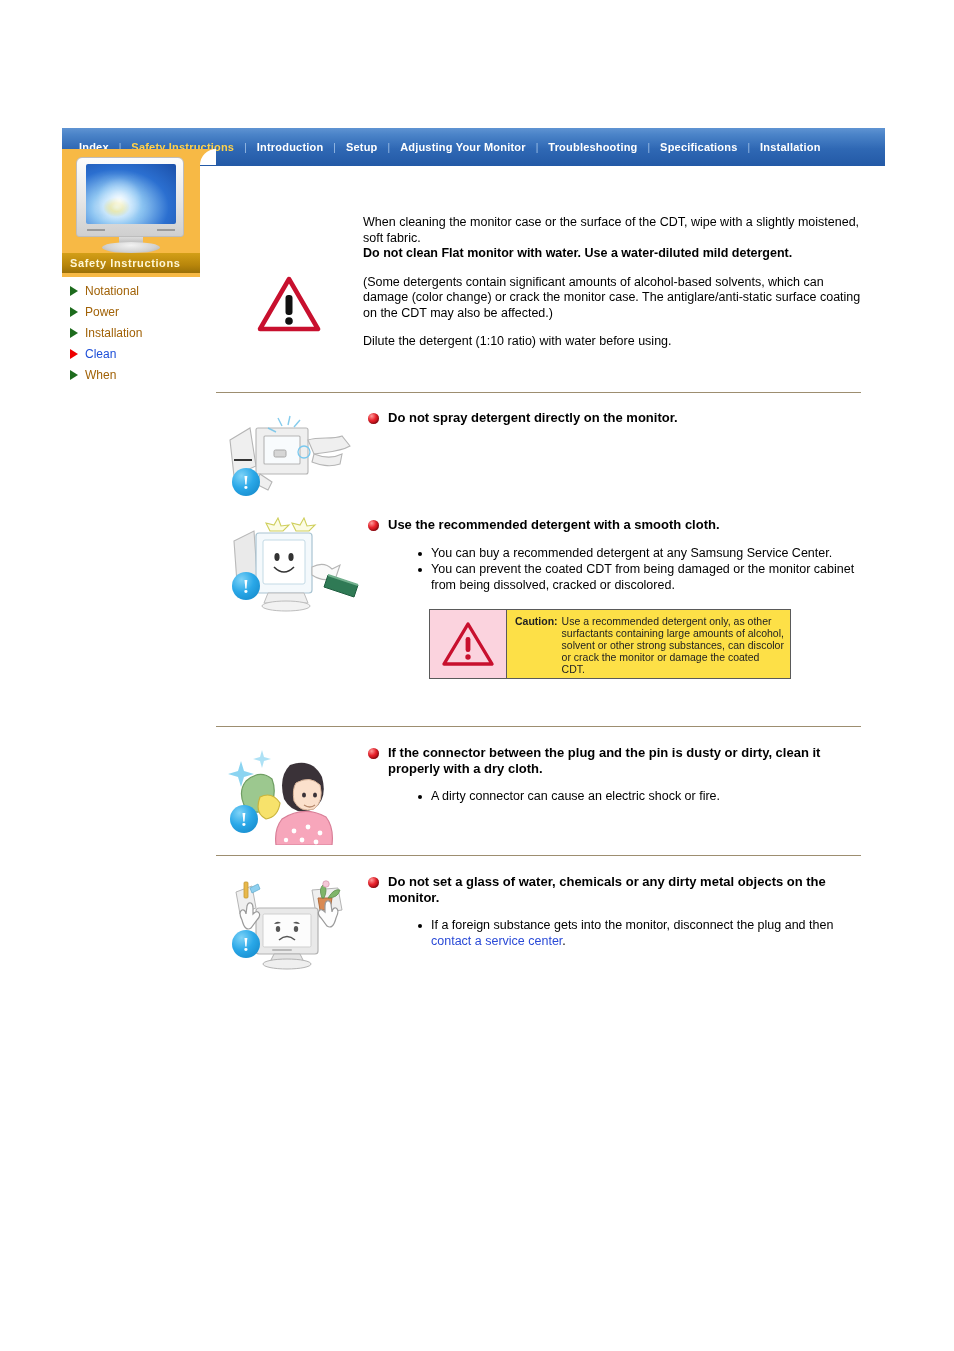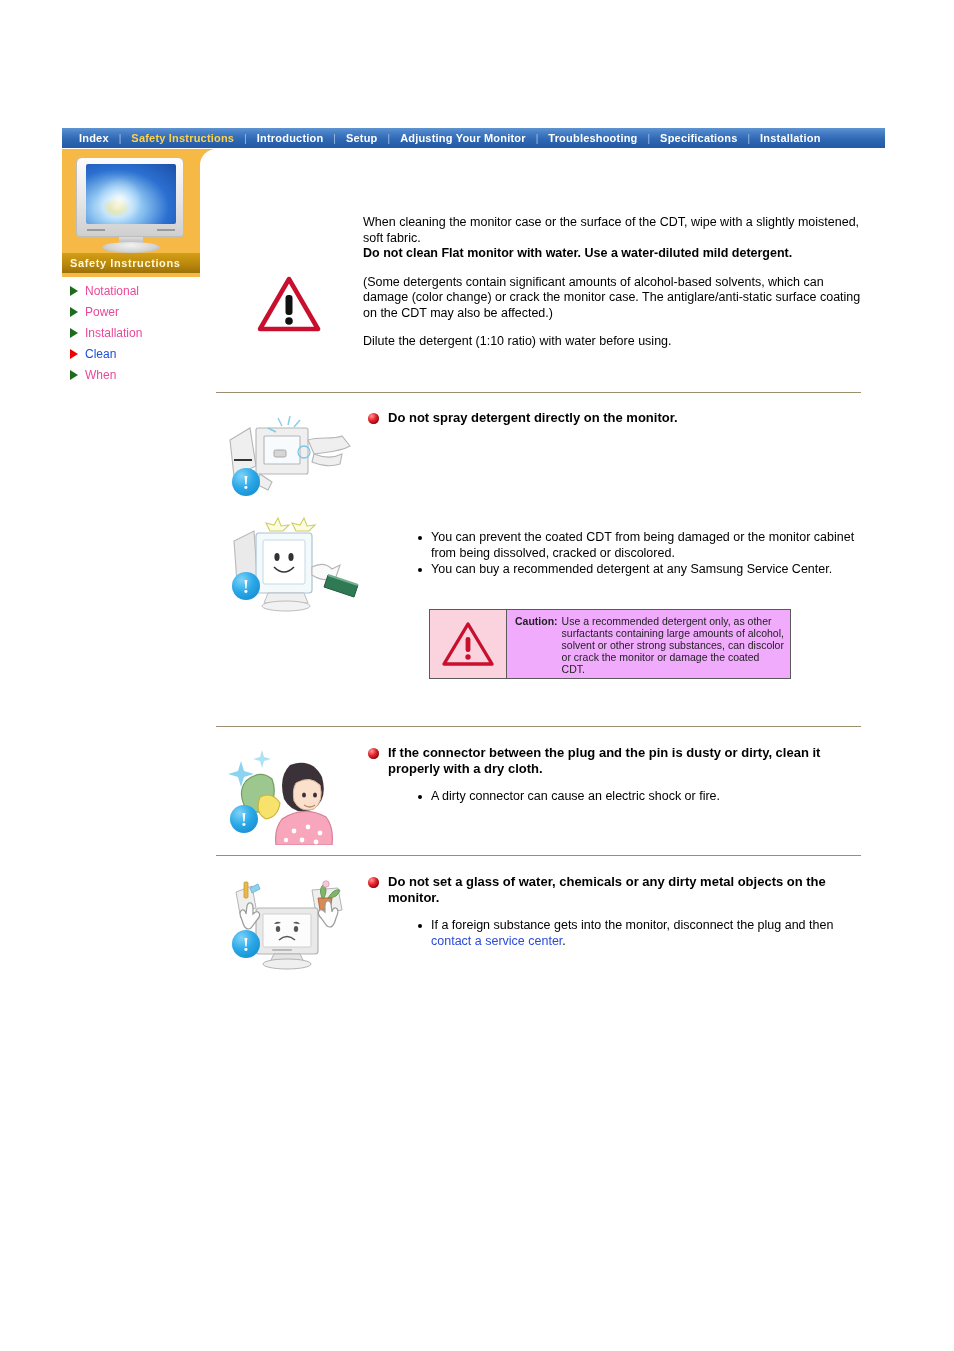--- a/index.html
+++ b/index.html
@@ -15,21 +15,21 @@
     color: #000000;
     overflow: hidden;
   }
 
   
   #navbar {
     position: absolute;
     left: 62px;
     top: 128px;
     width: 823px;
-    height: 20px;
+    height: 38px;
     background: linear-gradient(to bottom,
         #5f94d2 0%, #4a83c8 18%, #2f68b4 55%, #2359a6 100%);
     display: flex;
     align-items: center;
     box-sizing: border-box;
     padding-left: 8px;
   }
   .nav-item {
     font-size: 11px;
     font-weight: bold;
@@ -156,21 +156,21 @@
   }
   .side-arrow {
     width: 0; height: 0;
     border-top: 5px solid transparent;
     border-bottom: 5px solid transparent;
     border-left: 8px solid #1d6b1d;
     margin-right: 7px;
     flex: none;
   }
   .side-link.active .side-arrow { border-left-color: #ee0000; }
-  .side-text { color: #ec4899; }
+  .side-text { color: #a16207; }
   .side-link.active .side-text { color: #1d4ed8; }
 
   
   #intro {
     position: absolute;
     left: 363px;
     top: 215px;
     width: 498px;
     font-size: 12.5px;
     line-height: 15.5px;
@@ -254,21 +254,21 @@
   
   #caution-box {
     position: absolute;
     left: 213px;
     top: 92px;
     width: 362px;
     height: 70px;
     border: 1px solid #5a5a5a;
     display: flex;
     box-sizing: border-box;
-    background: #f0abfc;
+    background: #fde047;
   }
   #caution-icon-cell {
     width: 76px;
     background: #fbd3de;
     border-right: 1px solid #5a5a5a;
     display: flex;
     align-items: center;
     justify-content: center;
     flex: none;
   }
@@ -427,23 +427,27 @@
       </g>
       <path d="M96 50 q12 -6 20 2 l8 -4 l-4 12 q-12 6 -24 -2 Z" fill="#fafafa" stroke="#b5b5b5" stroke-width="1.1"></path>
       <path d="M112 58 L142 68 L138 80 L108 70 Z" fill="#2f7a55" stroke="#1e5c3e" stroke-width="1"></path>
       <path d="M112 58 L142 68" stroke="#72b08e" stroke-width="2"></path>
     </svg>
   </div>
   <div class="badge-ex" style="left:16px; top:55px;">
       <span>!</span>
     </div>
   <div class="sec-body">
+    <div class="sec-head">
+      <span class="bullet-sphere"></span>
+      <span>Use the recommended detergent with a smooth cloth.</span>
+    </div>
     <ul class="sec-list">
+      <li>You can buy a recommended detergent at any Samsung Service Center.</li>
       <li>You can prevent the coated CDT from being damaged or the monitor cabinet from being dissolved, cracked or discolored.</li>
-      <li>You can buy a recommended detergent at any Samsung Service Center.</li>
     </ul>
   </div>
   <div id="caution-box">
     <div id="caution-icon-cell">
       <svg width="54" height="48" viewBox="0 0 54 48">
         <path d="M27 4 L51 44 L3 44 Z" fill="#fbd3de" stroke="#c8102e" stroke-width="3.4" stroke-linejoin="round"></path>
         <rect x="24.6" y="17" width="4.8" height="15" rx="2.2" fill="#c8102e"></rect>
         <circle cx="27" cy="37" r="2.7" fill="#c8102e"></circle>
       </svg>
     </div>

